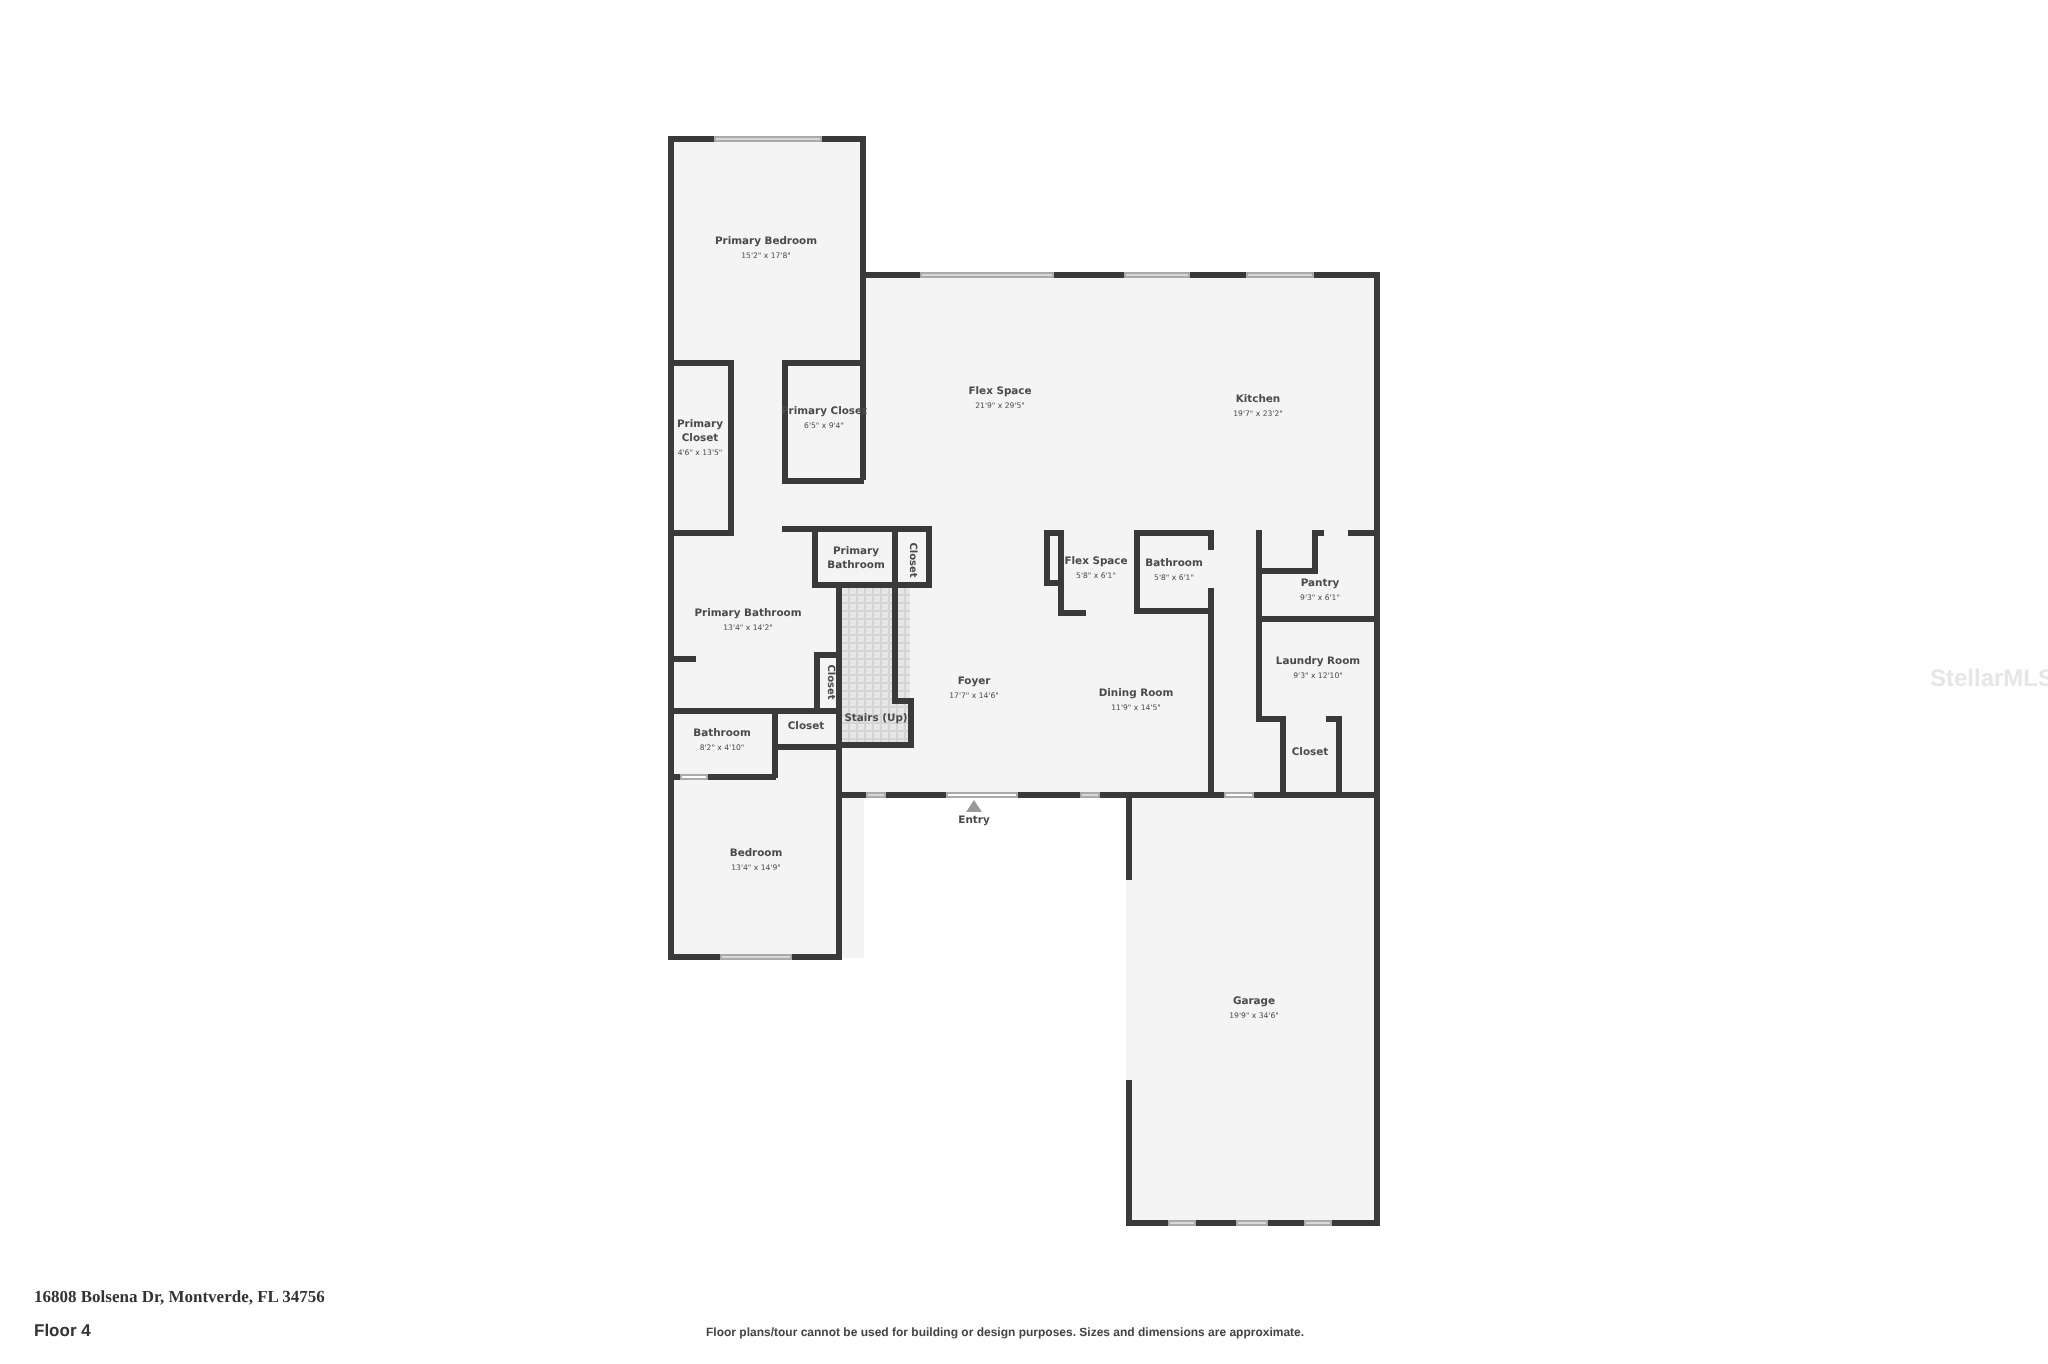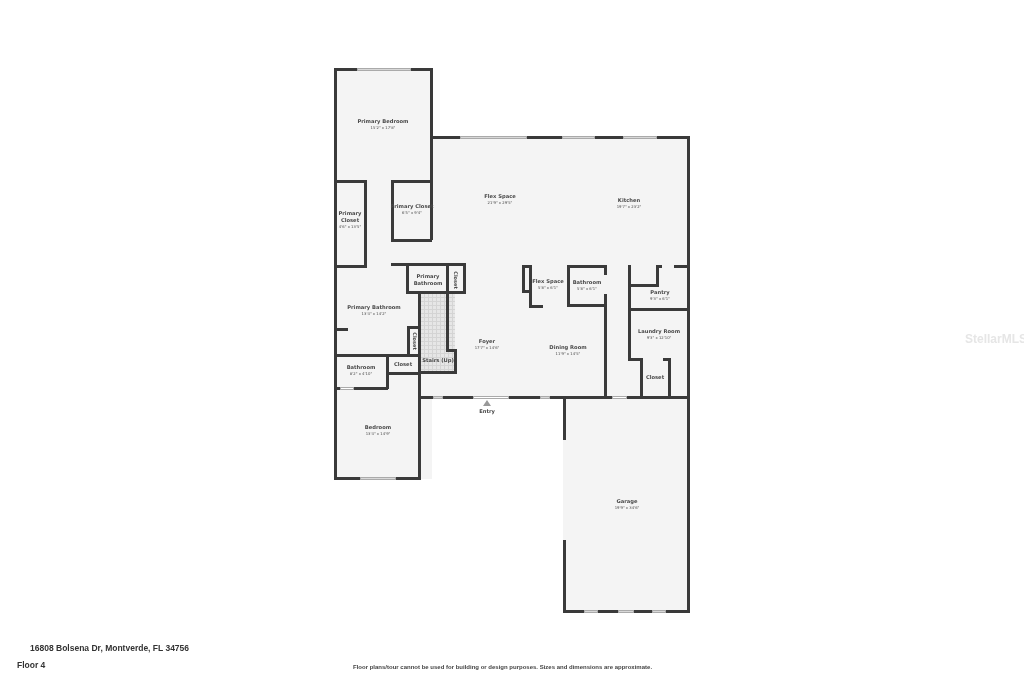--- a/index.html
+++ b/index.html
@@ -5,21 +5,21 @@
     html, body { margin:0; padding:0; }
     body { width:1024px; height:682px; background:#ffffff; position:relative; overflow:hidden; font-family:"DejaVu Sans", sans-serif; }
     .room { position:absolute; background:#f4f4f4; }
     .wall { position:absolute; background:#3a3a3a; }
     .win { position:absolute; background:#d8d8d8; border:1px solid #aaa; box-sizing:border-box; }
     .label { position:absolute; text-align:center; transform:translate(-50%,-50%); color:#4a4a4a; white-space:nowrap; }
     .label .name { font-size:5.2px; font-weight:bold; display:block; line-height:7px; }
     .label .dim { font-size:3.8px; display:block; line-height:5px; }
     .vlabel { position:absolute; font-size:5px; font-weight:bold; color:#4a4a4a; transform:translate(-50%,-50%) rotate(90deg); white-space:nowrap; }
     .stairs { position:absolute; background:#e6e6e6; background-image:repeating-linear-gradient(0deg, transparent 0 3px, #d4d4d4 3px 4px), repeating-linear-gradient(90deg, transparent 0 3px, #d4d4d4 3px 4px); }
-    .footer-addr { position:absolute; left:30px; top:643px; font-size:8.5px; font-weight:bold; color:#333; font-family:Liberation Sans, sans-serif; }
+    .footer-addr { position:absolute; left:17px; top:643px; font-size:8.5px; font-weight:bold; color:#333; font-family:Liberation Serif, serif; }
     .footer-floor { position:absolute; left:17px; top:660px; font-size:8.5px; font-weight:bold; color:#333; font-family:"Liberation Sans", sans-serif; }
     .disclaimer { position:absolute; left:353px; top:664px; font-size:6px; font-weight:bold; color:#444; font-family:"Liberation Sans", sans-serif; }
     .watermark { position:absolute; left:965px; top:332px; font-size:12px; font-weight:bold; color:#e6e6e6; font-family:"Liberation Sans", sans-serif; }
     .entry-arrow { position:absolute; left:483px; top:400px; width:0; height:0; border-left:4px solid transparent; border-right:4px solid transparent; border-bottom:6px solid #999; }
   </style>
 </head>
 <body>
 
 <div>
 

